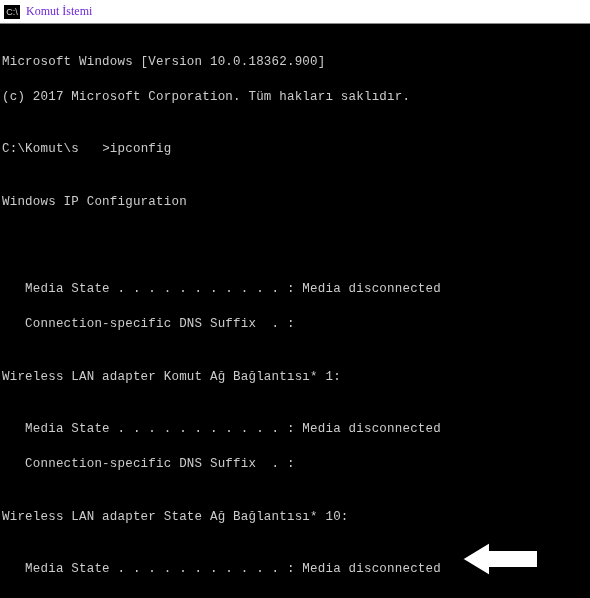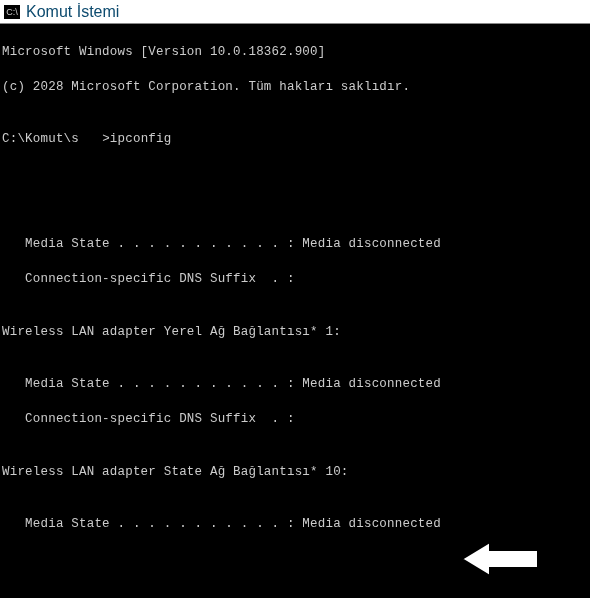--- a/index.html
+++ b/index.html
@@ -35,31 +35,31 @@
       height: 14px;
       background: #000;
       color: #ccc;
       font-size: 9px;
       display: flex;
       align-items: center;
       justify-content: center;
       font-family: sans-serif;
     }
     .titlebar-title {
-      font-family: Liberation Sans, sans-serif;
-      font-size: 16px;
-      color: #0c4a6e;
+      font-family: Liberation Serif, serif;
+      font-size: 12px;
+      color: #6d28d9;
     }
     .terminal {
       flex: 1;
       background: #000;
       color: #ccc;
       font-size: 12.5px;
       line-height: 1.4;
-      padding: 2px 2px;
+      padding: 12px 2px;
       white-space: pre;
       overflow: hidden;
       position: relative;
       letter-spacing: 0.2px;
     }
     .terminal-line {
       white-space: pre;
     }
     .redact {
       background: #000;
@@ -77,31 +77,32 @@
 
 <div class="window">
   <div class="titlebar">
     <div class="titlebar-icon">
       <span>C:\</span>
     </div>
     <div class="titlebar-title">Komut İstemi</div>
   </div>
   <div class="terminal">
 <div class="terminal-line">Microsoft Windows [Version 10.0.18362.900]</div>
-<div class="terminal-line">(c) 2028 Microsoft Corporation. Tüm hakları saklıdır.</div>
+<div class="terminal-line">(c) 2017 Microsoft Corporation. Tüm hakları saklıdır.</div>
 <div class="terminal-line"></div>
 <div class="terminal-line"><span>C:\Komut\s</span><span class="redact">███</span><span>&gt;ipconfig</span></div>
 <div class="terminal-line"></div>
+<div class="terminal-line">Windows IP Configuration</div>
 <div class="terminal-line"></div>
 <div class="terminal-line"></div>
 <div class="terminal-line"></div>
 <div class="terminal-line">   Media State . . . . . . . . . . . : Media disconnected</div>
 <div class="terminal-line">   Connection-specific DNS Suffix  . :</div>
 <div class="terminal-line"></div>
-<div class="terminal-line">Wireless LAN adapter Yerel Ağ Bağlantısı* 1:</div>
+<div class="terminal-line">Wireless LAN adapter Komut Ağ Bağlantısı* 1:</div>
 <div class="terminal-line"></div>
 <div class="terminal-line">   Media State . . . . . . . . . . . : Media disconnected</div>
 <div class="terminal-line">   Connection-specific DNS Suffix  . :</div>
 <div class="terminal-line"></div>
 <div class="terminal-line">Wireless LAN adapter State Ağ Bağlantısı* 10:</div>
 <div class="terminal-line"></div>
 <div class="terminal-line">   Media State . . . . . . . . . . . : Media disconnected</div>
 
 <div class="terminal-line"></div>
 

